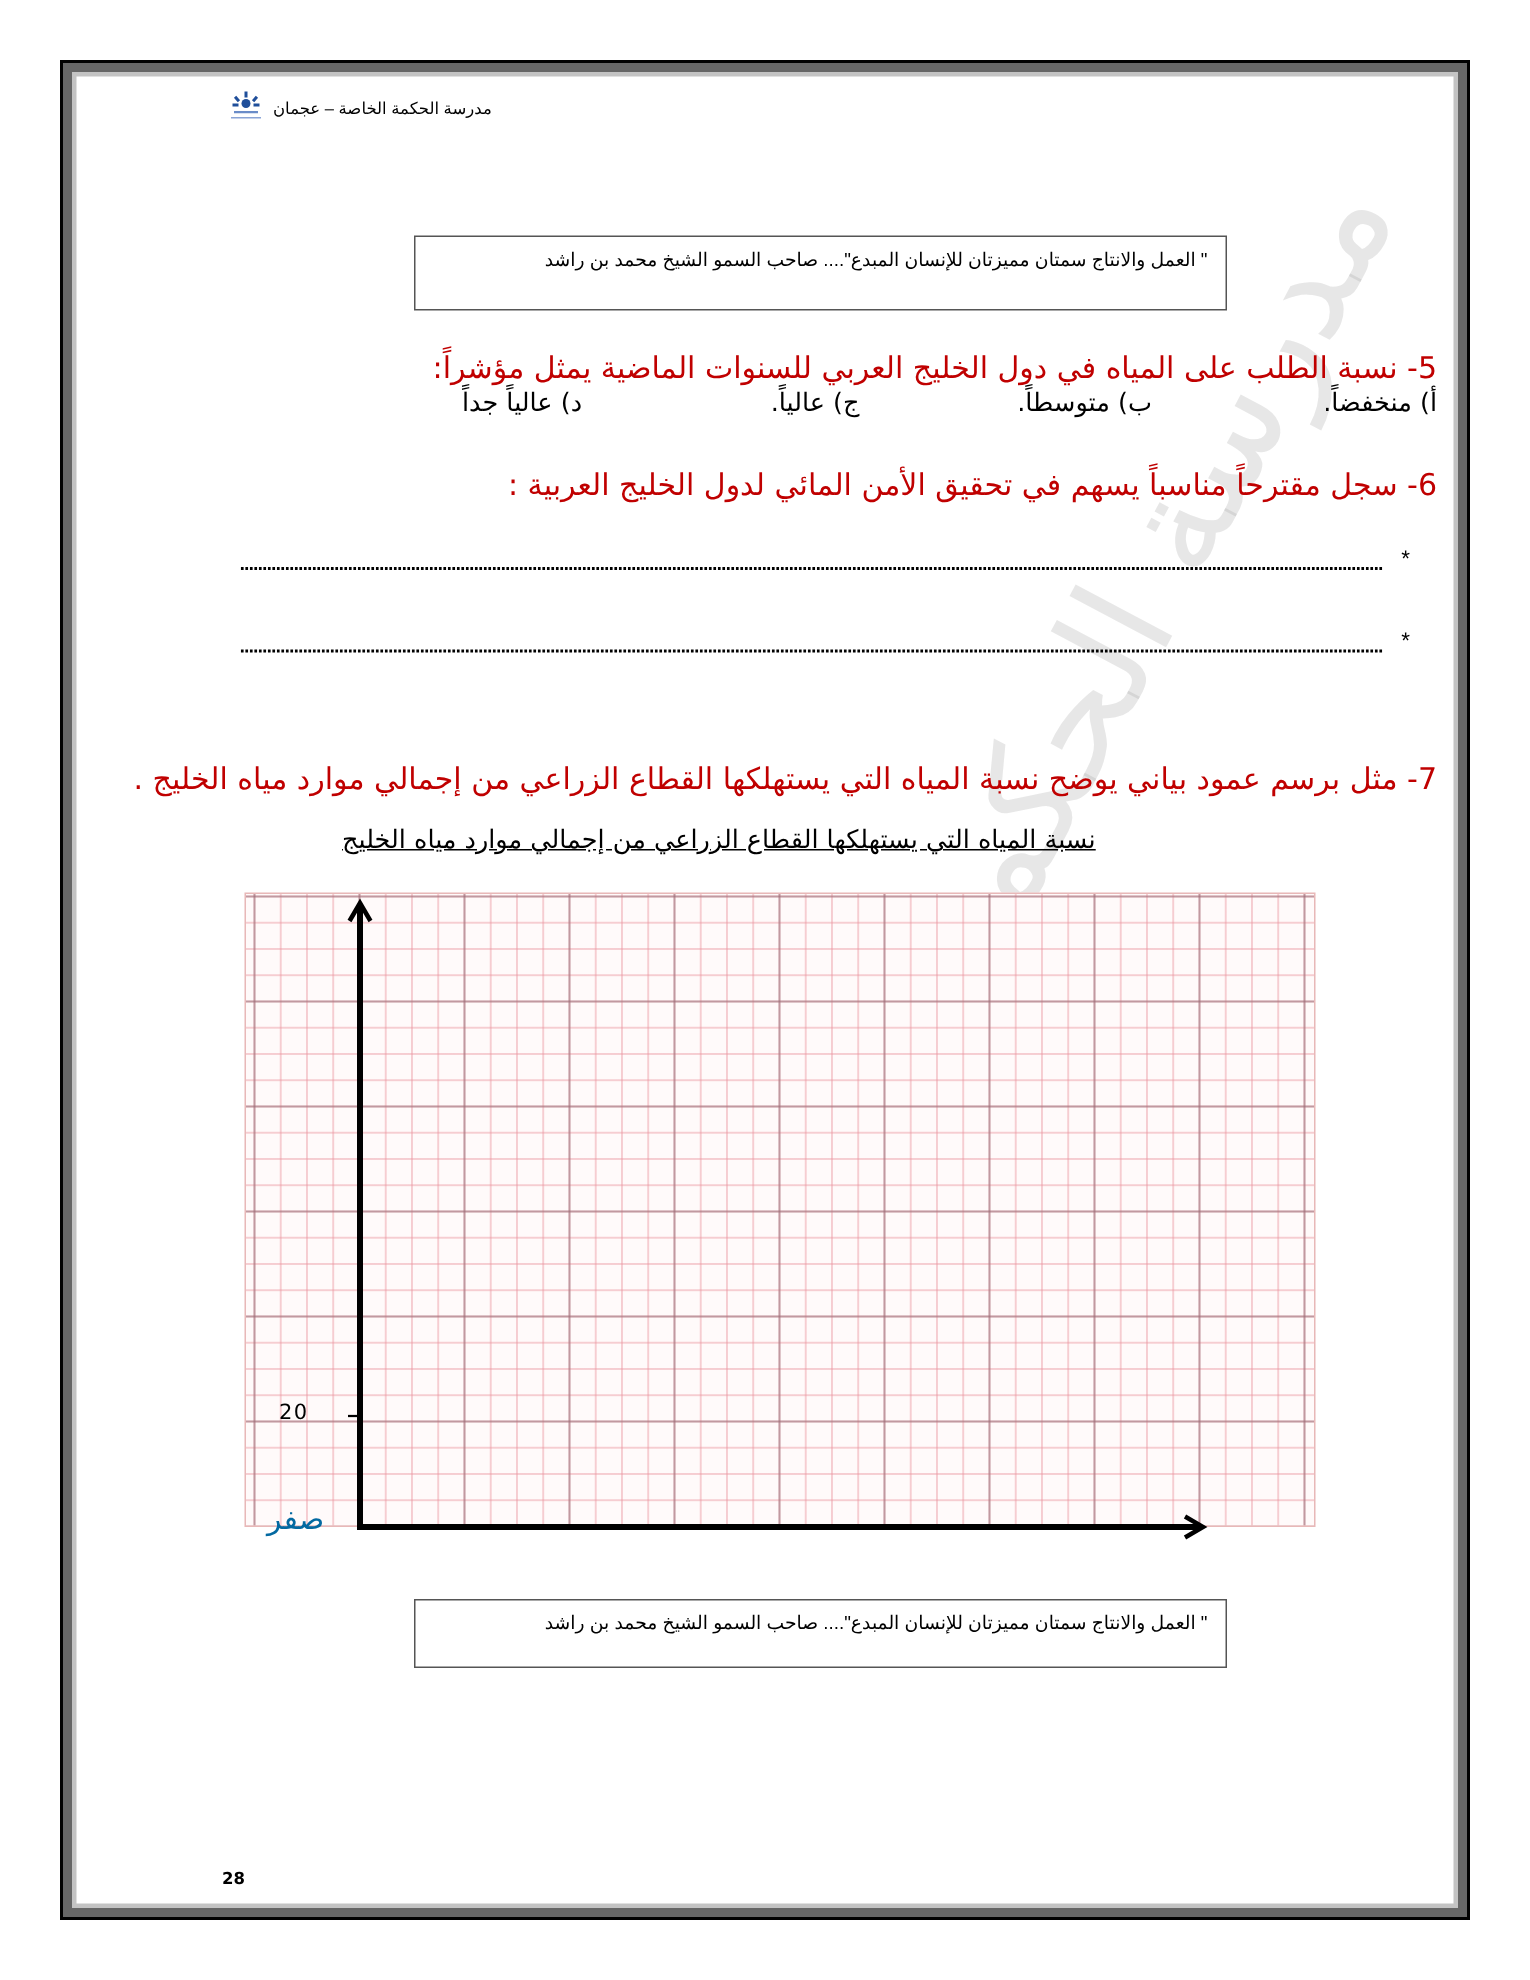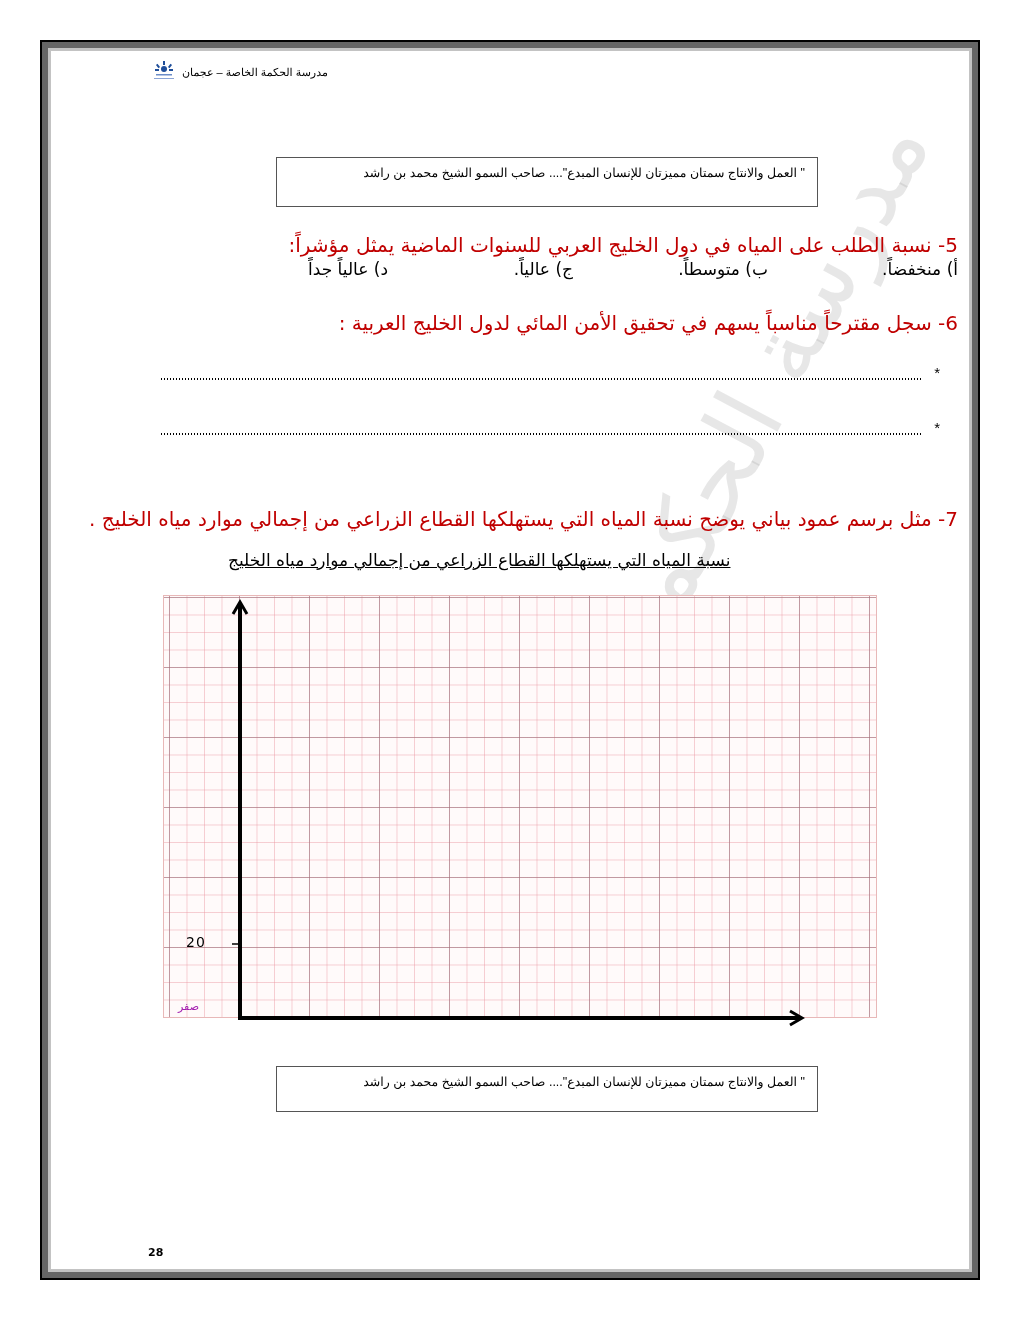--- a/index.html
+++ b/index.html
@@ -86,21 +86,21 @@
         linear-gradient(to bottom, rgba(150,110,120,0.55) 1.4px, transparent 1.4px),
         linear-gradient(to right, rgba(235,150,160,0.45) 1px, transparent 1px),
         linear-gradient(to bottom, rgba(235,150,160,0.45) 1px, transparent 1px);
       background-size: 70px 70px, 70px 70px, 17.5px 17.5px, 17.5px 17.5px;
       background-position: 5px 1px, 5px 1px, 5px 1px, 5px 1px;
     }
 
     .axis-svg { left: 0; top: 0; width: 1020px; height: 1320px; pointer-events: none; }
 
     .tick-20 { left: 186px; top: 934px; font-size: 14px; color: #000; letter-spacing: 1px; }
-    .zero-label { left: 178px; top: 1000px; font-size: 11px; color: #a21caf; direction: rtl; }
+    .zero-label { left: 178px; top: 1000px; font-size: 20px; color: #0369a1; direction: rtl; }
 
     .watermark {
       left: 470px; top: 330px; font-size: 96px; color: rgba(170,170,170,0.28);
       transform: rotate(-62deg); transform-origin: center; white-space: nowrap;
       direction: rtl; font-family: "DejaVu Serif", serif; pointer-events: none;
     }
 
     .page-number { left: 148px; top: 1246px; font-size: 11px; font-weight: bold; color: #000; text-align: right; }
   </style>
 </head>

